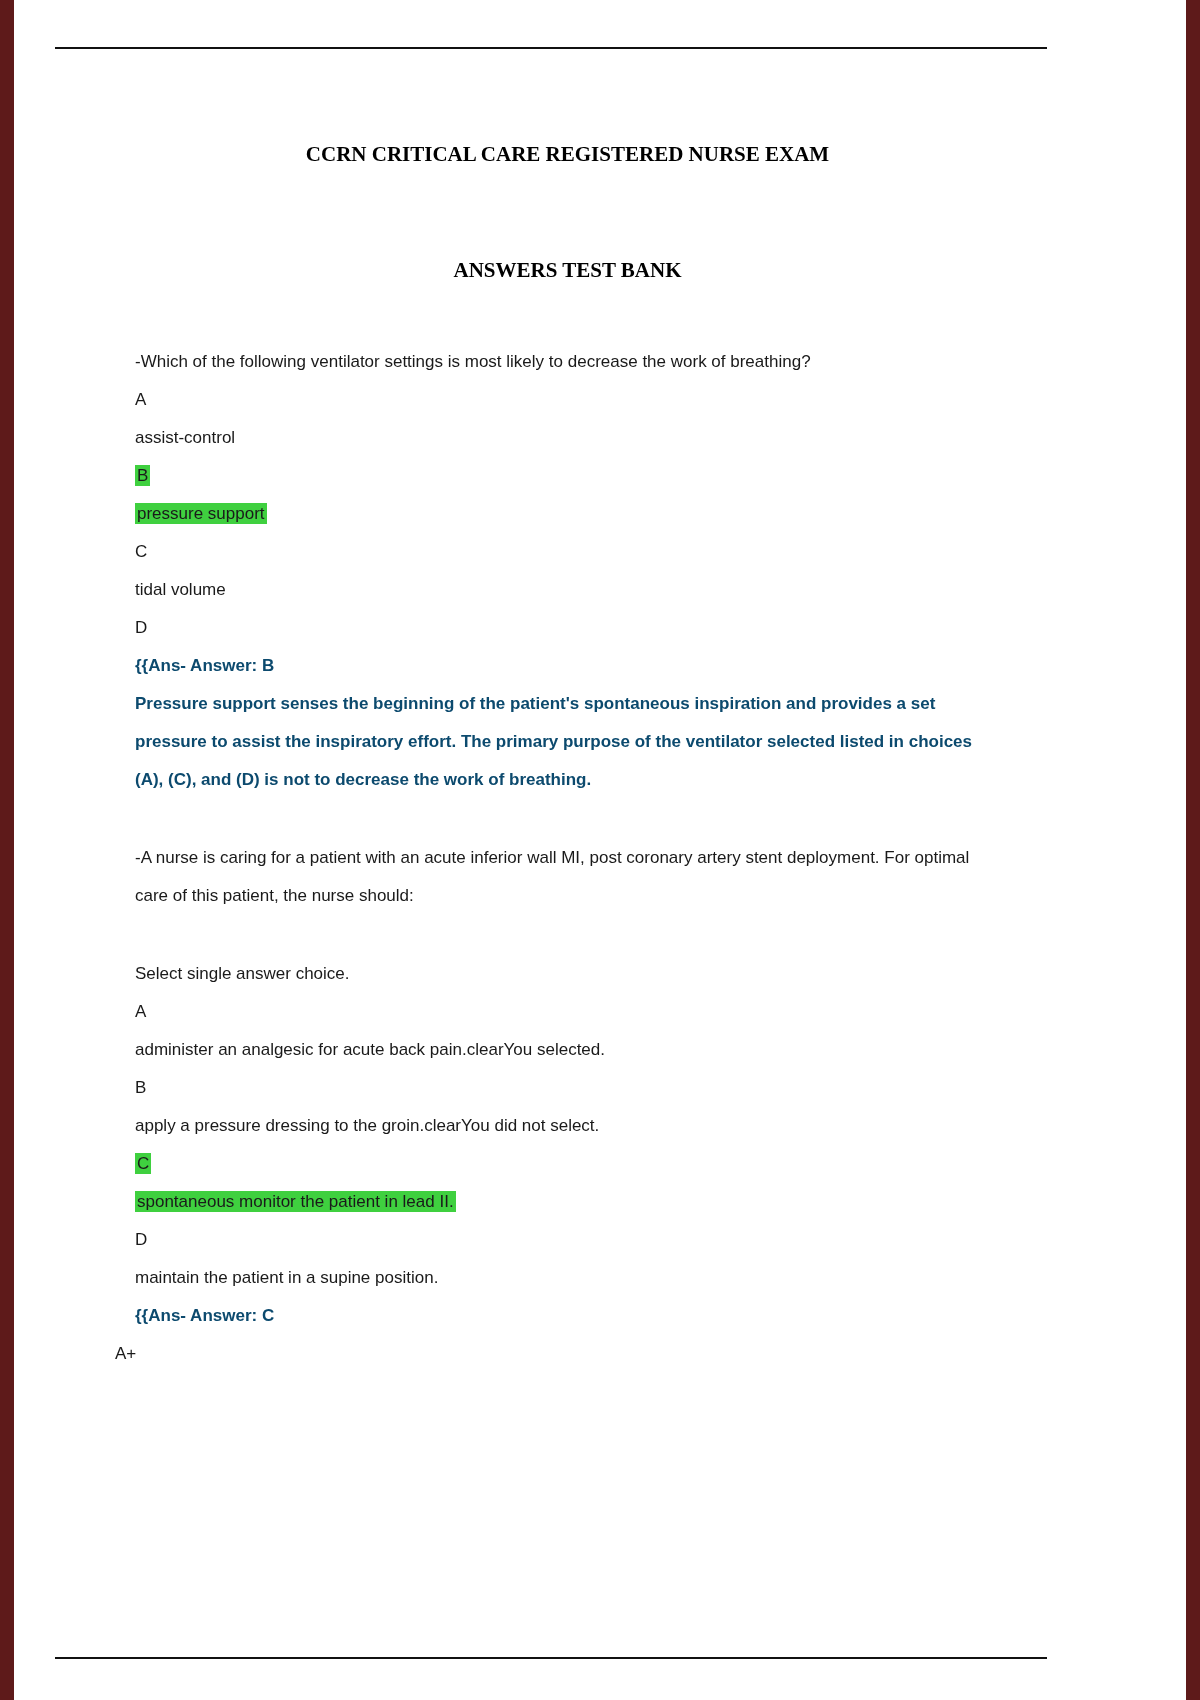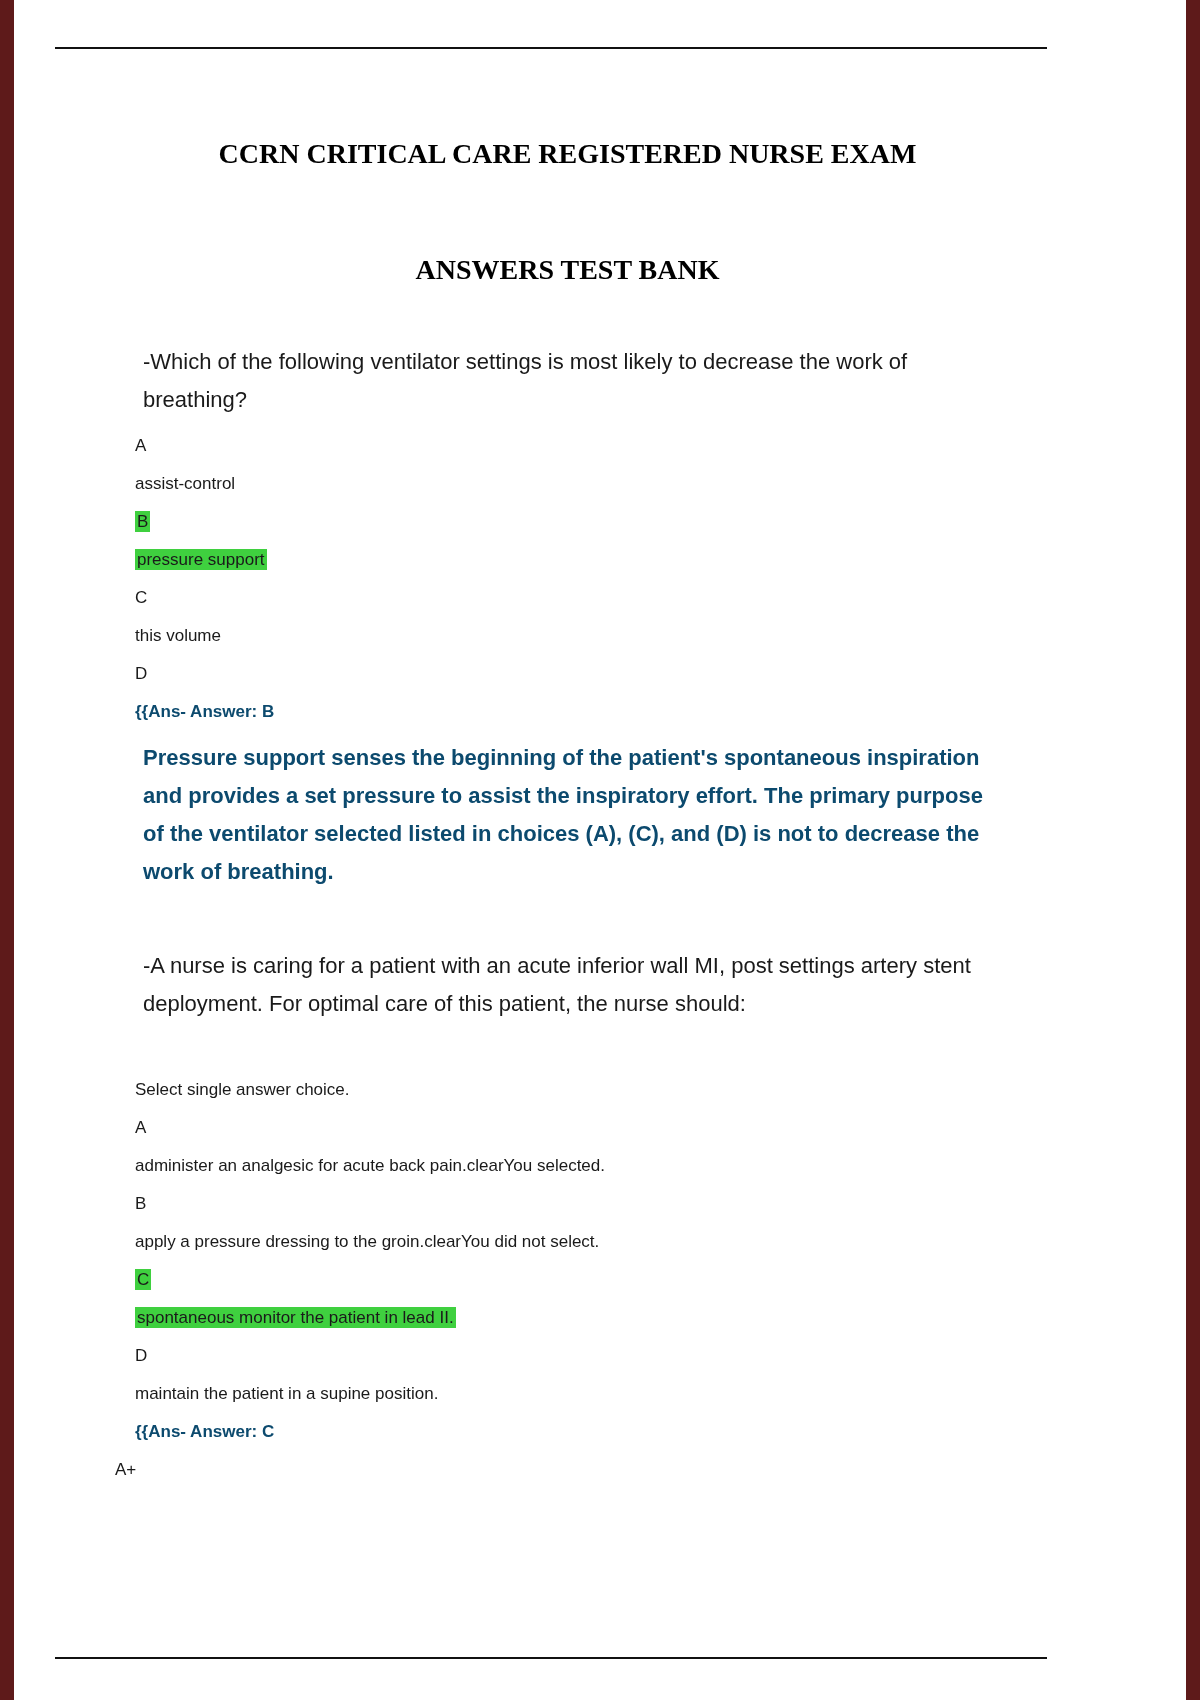--- a/index.html
+++ b/index.html
@@ -36,34 +36,34 @@
   .rule.bottom { top: 1657px; }
   .content {
     position: absolute;
     left: 135px;
     top: 125px;
     width: 865px;
   }
   .doc-title {
     font-family: "Liberation Serif", serif;
     font-weight: 700;
-    font-size: 28px;
+    font-size: 21px;
     line-height: 58px;
     text-align: center;
     color: #000000;
     margin: 0 0 44px 0;
   }
   .line {
     margin: 0;
     font-size: 17px;
     line-height: 38px;
   }
   .para {
-    margin: 8px;
-    font-size: 22px;
+    margin: 0;
+    font-size: 17px;
     line-height: 38px;
   }
   .bold { font-weight: 700; color: #0c4a6e; }
   .gap { height: 40px; }
   .hl {
     background: var(--hl, #3fd03f);
     padding: 1px 2px;
   }
   .grade {
     margin-left: -20px;
@@ -91,30 +91,30 @@
 
     <p class="para">-Which of the following ventilator settings is most likely to decrease the work of breathing?</p>
 
     <p class="line"><span>A</span></p>
     <p class="line"><span>assist-control</span></p>
 
     <p class="line"><span class="hl">B</span></p>
     <p class="line"><span class="hl">pressure support</span></p>
 
     <p class="line"><span>C</span></p>
-    <p class="line"><span>this volume</span></p>
+    <p class="line"><span>tidal volume</span></p>
 
     <p class="line"><span>D</span></p>
 
     <p class="line bold">{{Ans- Answer: B</p>
     <p class="para bold">Pressure support senses the beginning of the patient's spontaneous inspiration and provides a set pressure to assist the inspiratory effort. The primary purpose of the ventilator selected listed in choices (A), (C), and (D) is not to decrease the work of breathing.</p>
 
     <div class="gap"></div>
 
-    <p class="para">-A nurse is caring for a patient with an acute inferior wall MI, post settings artery stent deployment. For optimal care of this patient, the nurse should:</p>
+    <p class="para">-A nurse is caring for a patient with an acute inferior wall MI, post coronary artery stent deployment. For optimal care of this patient, the nurse should:</p>
 
     <div class="gap"></div>
 
     <p class="line">Select single answer choice.</p>
 
     <p class="line"><span>A</span></p>
     <p class="line"><span>administer an analgesic for acute back pain.clearYou selected.</span></p>
 
     <p class="line"><span>B</span></p>
     <p class="line"><span>apply a pressure dressing to the groin.clearYou did not select.</span></p>

